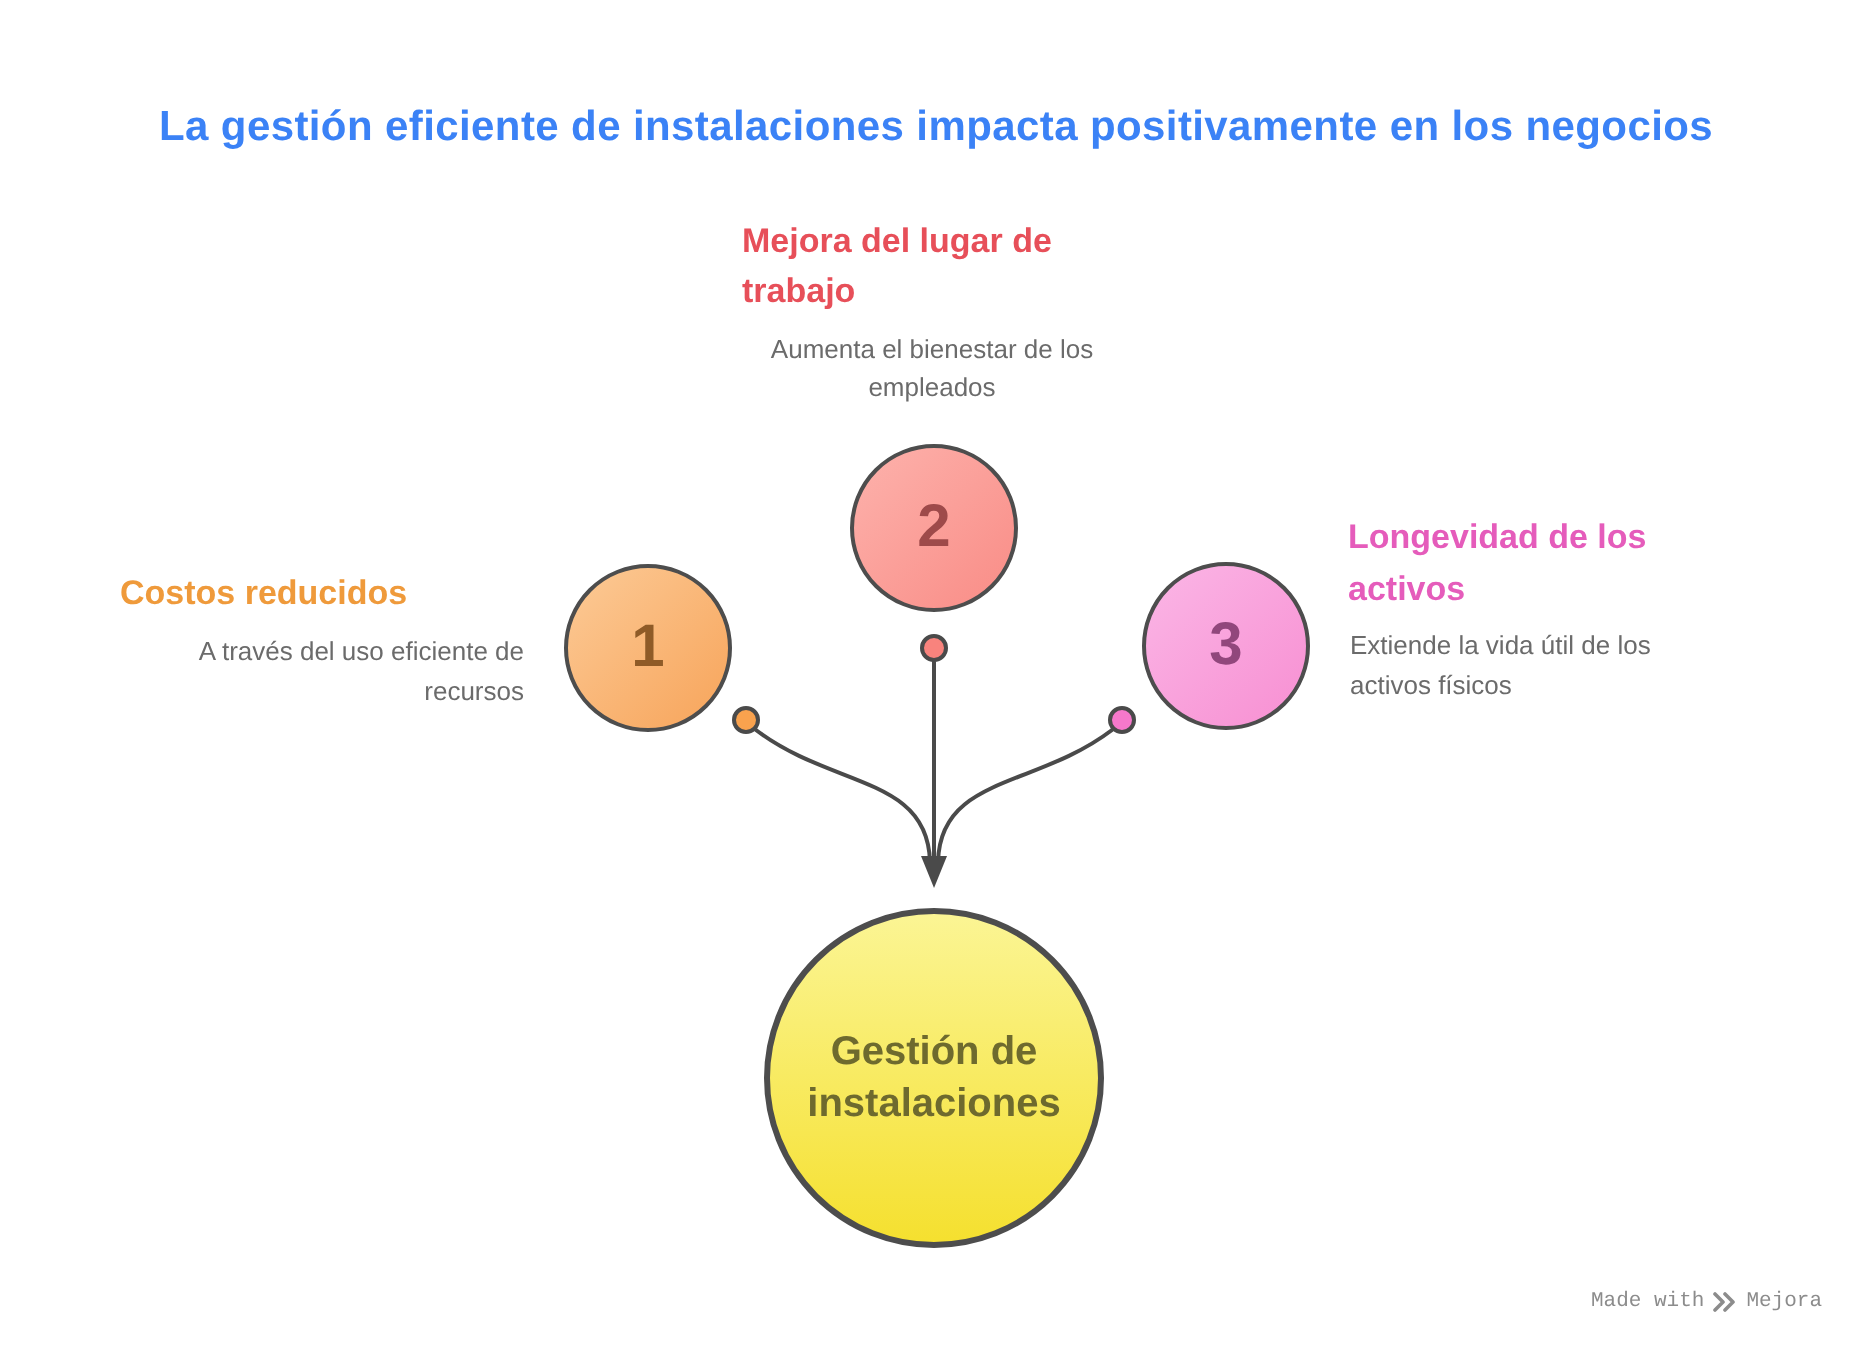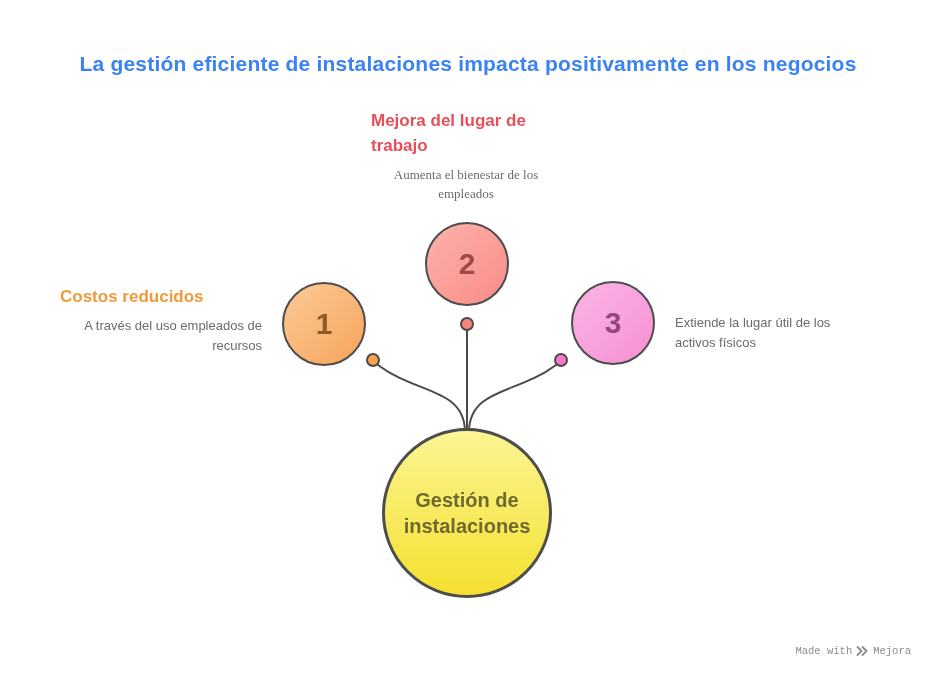--- a/index.html
+++ b/index.html
@@ -9,34 +9,34 @@
   }
   .title{
     position:absolute;left:0;top:52px;width:936px;text-align:center;
     font-size:21px;font-weight:bold;color:#3b82f6;letter-spacing:.2px;
   }
   .node-heading{position:absolute;font-size:17px;font-weight:bold;line-height:26px;}
   .node-desc{position:absolute;font-size:13px;color:#6b6b6b;line-height:20px;}
   .h1{left:60px;top:284px;width:200px;text-align:left;color:#ef9a3b;}
   .b1{left:62px;top:316px;width:200px;text-align:right;}
   .h2{left:371px;top:108px;width:192px;text-align:left;color:#e74f59;line-height:25px;}
-  .b2{left:366px;top:165px;width:200px;text-align:center;line-height:19px;font-family:Liberation Serif, serif;}
+  .b2{left:366px;top:165px;width:200px;text-align:center;line-height:19px;}
   .h3{left:674px;top:256px;width:175px;text-align:left;color:#e55cbb;}
   .b3{left:675px;top:313px;width:185px;text-align:left;}
   .circle{
     position:absolute;width:84px;height:84px;border-radius:50%;
     border:2.5px solid #4d4d4d;box-sizing:border-box;
     display:flex;align-items:center;justify-content:center;
     font-size:30px;font-weight:bold;
   }
   .c1{left:282px;top:282px;background:linear-gradient(135deg,#fcca96 0%,#f7a45a 100%);color:#8f5b27;}
   .c2{left:425px;top:222px;background:linear-gradient(135deg,#fdb2ac 0%,#f98c86 100%);color:#9e4a4a;}
   .c3{left:571px;top:281px;background:linear-gradient(135deg,#fbb6e6 0%,#f78fd2 100%);color:#91477c;}
   .center-circle{
-    position:absolute;left:382px;top:428px;width:170px;height:170px;border-radius:50%;
+    position:absolute;left:382px;top:454px;width:170px;height:170px;border-radius:50%;
     border:3px solid #4d4d4d;box-sizing:border-box;
     background:linear-gradient(180deg,#fbf594 0%,#f5e02f 100%);
     display:flex;align-items:center;justify-content:center;
   }
   .center-label{
     width:150px;text-align:center;font-size:20px;font-weight:bold;
     color:#6e6a2e;line-height:26px;
   }
   .connectors{position:absolute;left:0;top:0;width:936px;height:683px;}
   .footer{
@@ -55,32 +55,33 @@
     <path d="M 378 365 C 416 394, 464 388, 465 431" fill="none" stroke="#4a4a4a" stroke-width="2" stroke-linecap="round"></path>
     <path d="M 467 331 L 467 431" fill="none" stroke="#4a4a4a" stroke-width="2" stroke-linecap="round"></path>
     <path d="M 556 365 C 518 394, 470 388, 469 431" fill="none" stroke="#4a4a4a" stroke-width="2" stroke-linecap="round"></path>
     <polygon points="460.5,428 473.5,428 467,444" fill="#4a4a4a"></polygon>
     <circle cx="373" cy="360" r="6" fill="#f9a24e" stroke="#4a4a4a" stroke-width="2"></circle>
     <circle cx="467" cy="324" r="6" fill="#f8837d" stroke="#4a4a4a" stroke-width="2"></circle>
     <circle cx="561" cy="360" r="6" fill="#f678cb" stroke="#4a4a4a" stroke-width="2"></circle>
   </svg>
 
   <div class="node-heading h1">Costos reducidos</div>
-  <div class="node-desc b1">A través del uso empleados de recursos</div>
+  <div class="node-desc b1">A través del uso eficiente de recursos</div>
   <div class="circle c1">
     <span>1</span>
   </div>
 
   <div class="node-heading h2">Mejora del lugar de trabajo</div>
   <div class="node-desc b2">Aumenta el bienestar de los empleados</div>
   <div class="circle c2">
     <span>2</span>
   </div>
 
-  <div class="node-desc b3">Extiende la lugar útil de los activos físicos</div>
+  <div class="node-heading h3">Longevidad de los activos</div>
+  <div class="node-desc b3">Extiende la vida útil de los activos físicos</div>
   <div class="circle c3">
     <span>3</span>
   </div>
 
   <div class="center-circle">
     <div class="center-label">Gestión de instalaciones</div>
   </div>
 
   <div class="footer">
     <span>Made with</span>

